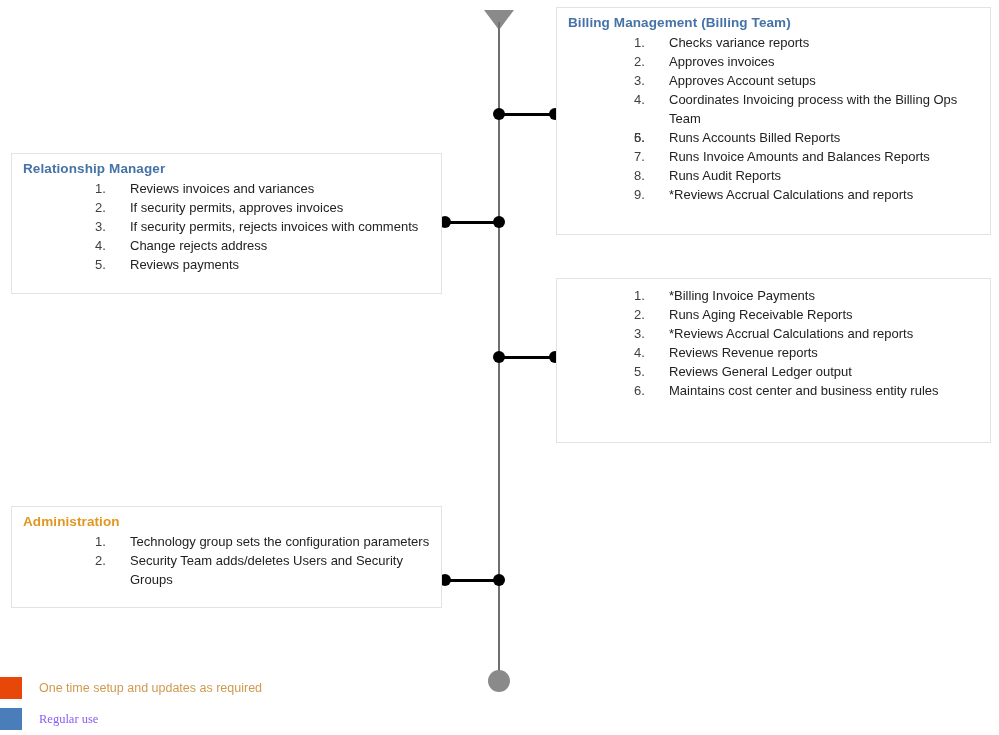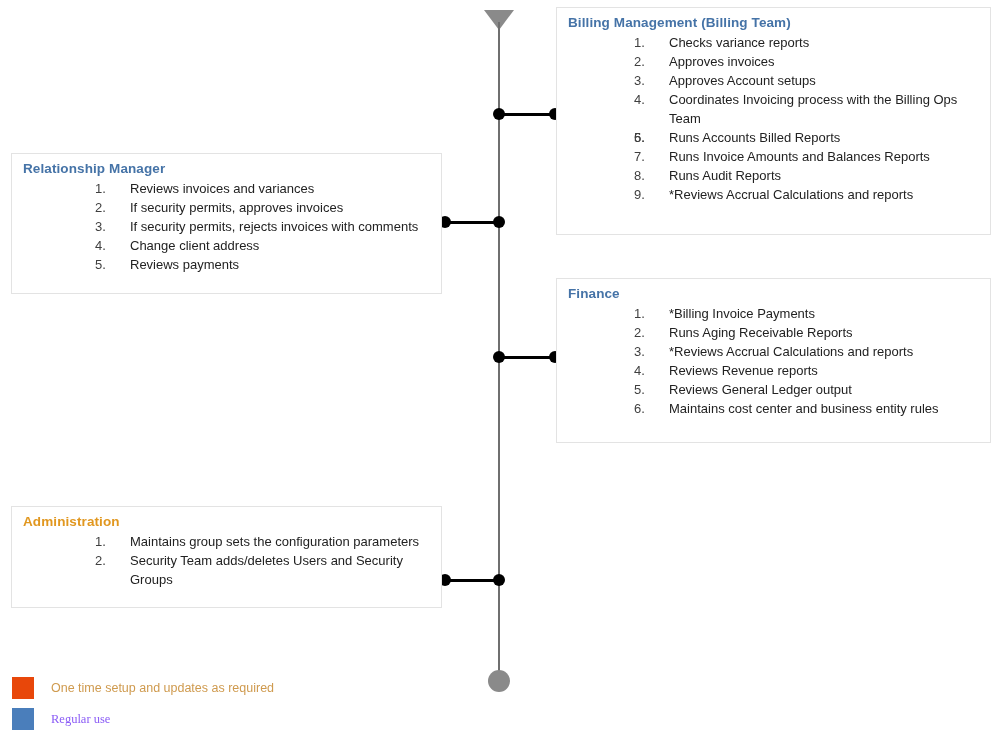--- a/index.html
+++ b/index.html
@@ -100,21 +100,21 @@
     position: absolute;
     width: 12px;
     height: 12px;
     border-radius: 50%;
     background: #000000;
   }
 
   
   .legend {
     position: absolute;
-    left: 12px;
+    left: 0;
     top: 672px;
   }
   .legend-row {
     display: flex;
     align-items: center;
     height: 31px;
   }
   .legend-swatch {
     width: 22px;
     height: 22px;
@@ -169,41 +169,40 @@
       <li><span class="num">9.</span><span>*Reviews Accrual Calculations and reports</span></li>
     </ol>
   </div>
 
   <div class="role-box" style="left:11px; top:153px; width:431px; height:141px;">
     <div class="role-title blue">Relationship Manager</div>
     <ol class="role-list">
       <li><span class="num">1.</span><span>Reviews invoices and variances</span></li>
       <li><span class="num">2.</span><span>If security permits, approves invoices</span></li>
       <li><span class="num">3.</span><span>If security permits, rejects invoices with comments</span></li>
-      <li><span class="num">4.</span><span>Change client address</span></li>
+      <li><span class="num">4.</span><span>Change rejects address</span></li>
       <li><span class="num">5.</span><span>Reviews payments</span></li>
     </ol>
   </div>
 
   <div class="role-box narrow" style="left:556px; top:278px; width:435px; height:165px;">
-    <div class="role-title blue">Finance</div>
     <ol class="role-list">
       <li><span class="num">1.</span><span>*Billing Invoice Payments</span></li>
       <li><span class="num">2.</span><span>Runs Aging Receivable Reports</span></li>
       <li><span class="num">3.</span><span>*Reviews Accrual Calculations and reports</span></li>
       <li><span class="num">4.</span><span>Reviews Revenue reports</span></li>
       <li><span class="num">5.</span><span>Reviews General Ledger output</span></li>
       <li><span class="num">6.</span><span>Maintains cost center and business entity rules</span></li>
     </ol>
   </div>
 
   <div class="role-box" style="left:11px; top:506px; width:431px; height:102px;">
     <div class="role-title orange">Administration</div>
     <ol class="role-list">
-      <li><span class="num">1.</span><span>Maintains group sets the configuration parameters</span></li>
+      <li><span class="num">1.</span><span>Technology group sets the configuration parameters</span></li>
       <li><span class="num">2.</span><span>Security Team adds/deletes Users and Security Groups</span></li>
     </ol>
   </div>
 
   <div class="legend">
     <div class="legend-row">
       <div class="legend-swatch orange"></div>
       <div class="legend-label orange">One time setup and updates as required</div>
     </div>
     <div class="legend-row">

